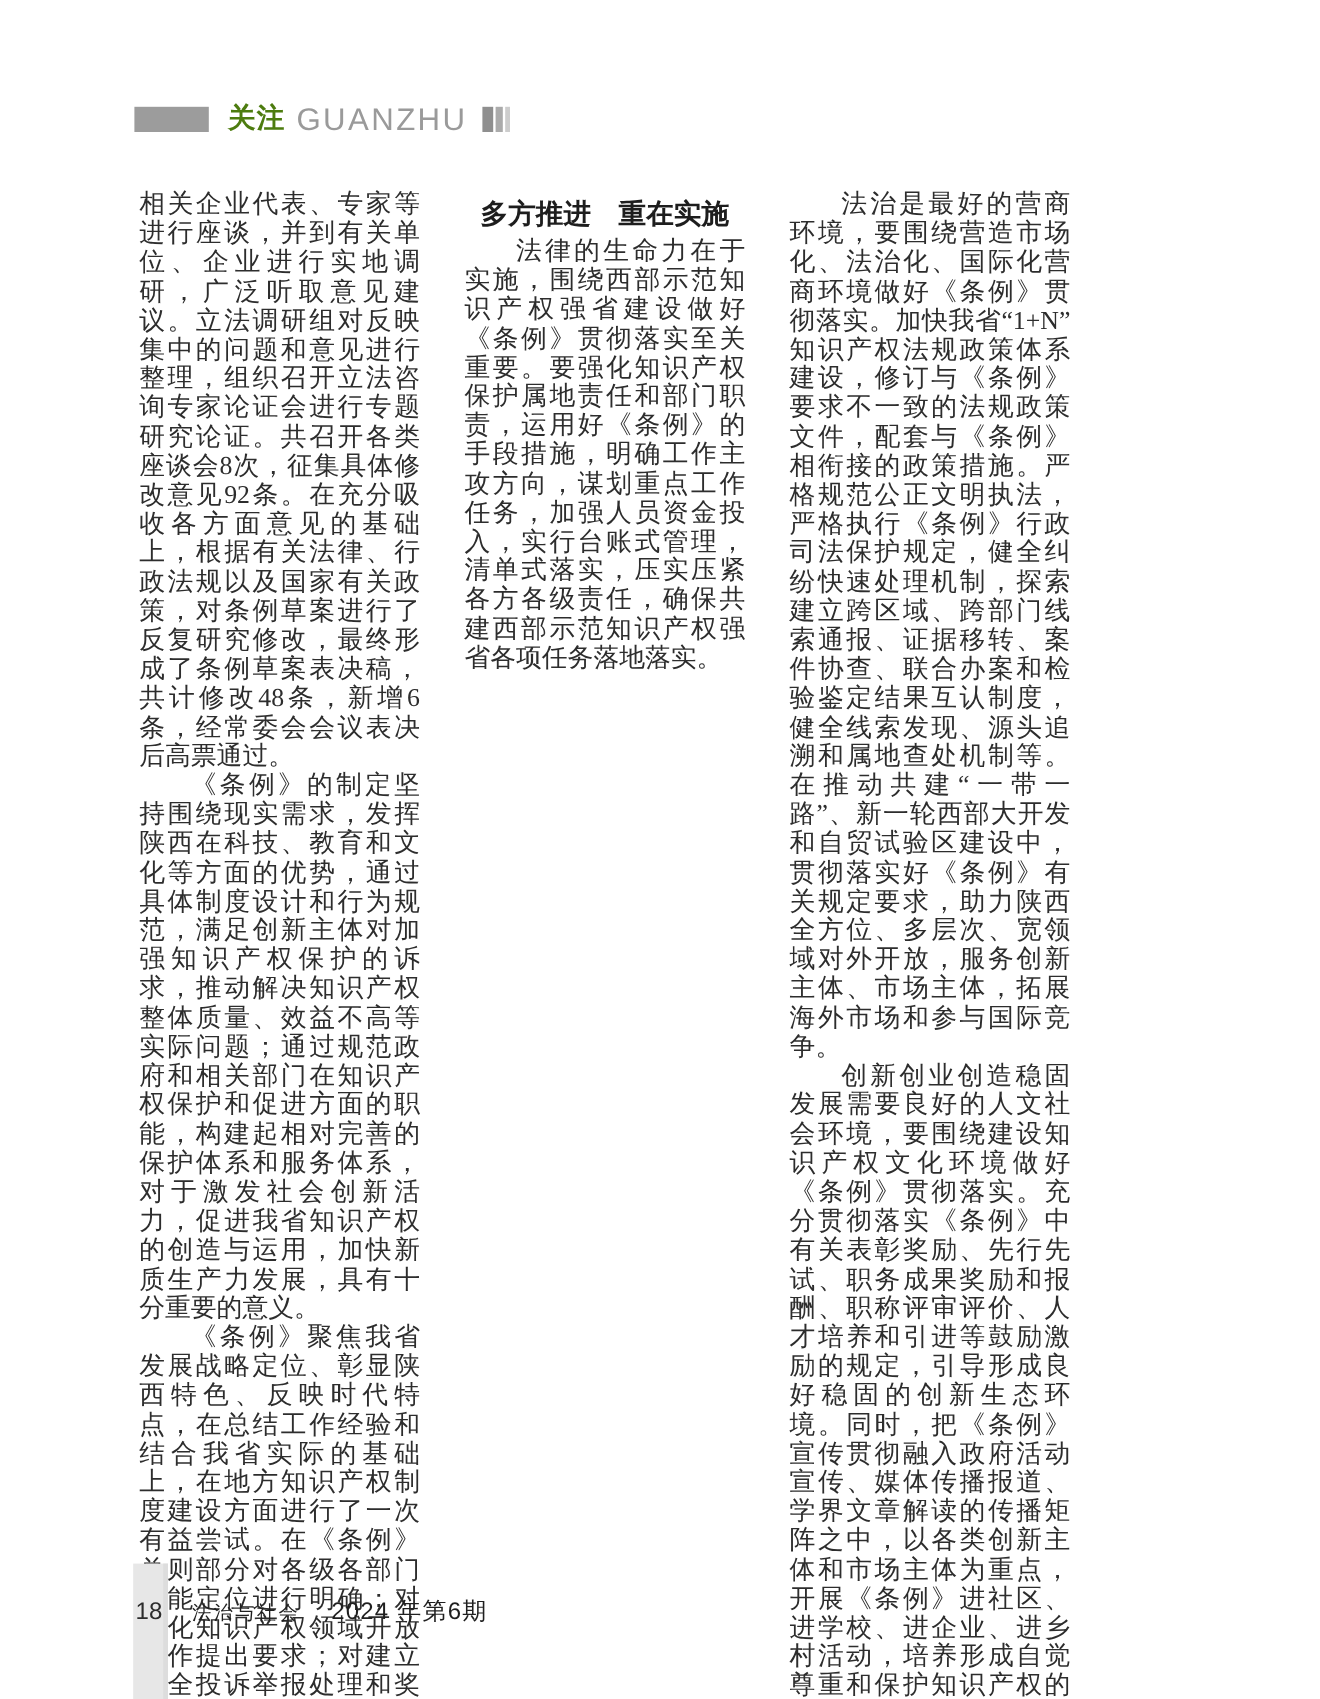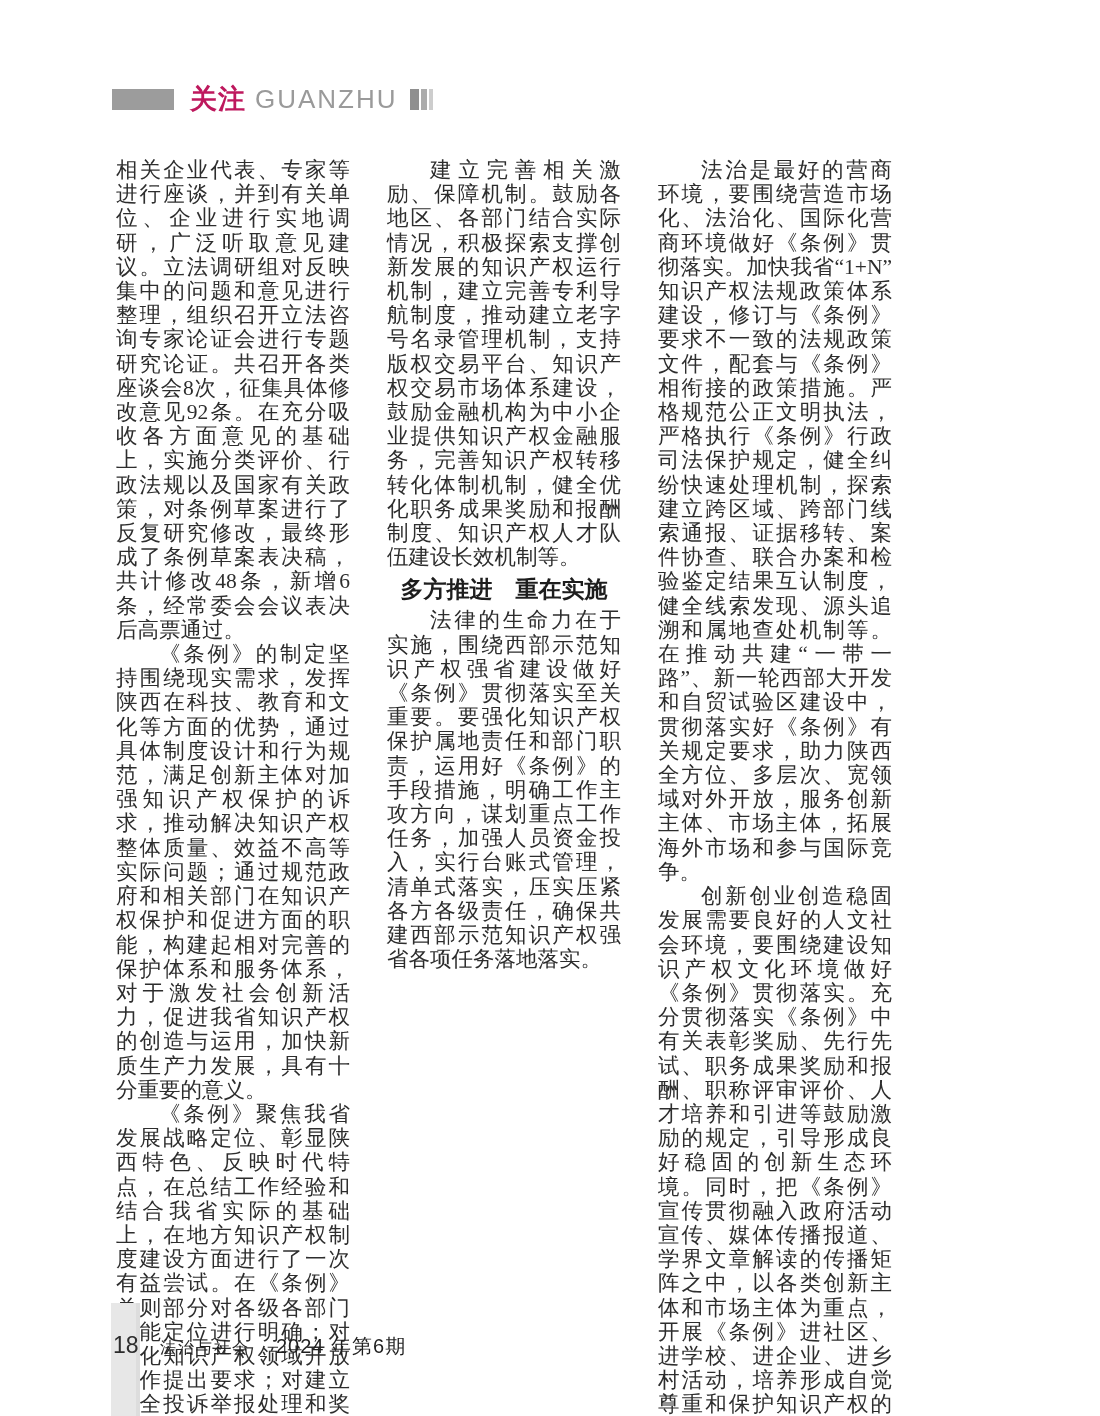--- a/index.html
+++ b/index.html
@@ -10,21 +10,21 @@
   }
   .page{position:absolute;inset:0;}
 
   
   .page-header{
     position:absolute;left:112px;top:87px;height:24px;
     display:flex;align-items:center;
     font-family:"Liberation Sans","DejaVu Sans",sans-serif;
   }
   .hdr-block{width:62px;height:21px;background:#9c9c9c;margin-right:16px;}
-  .hdr-cn{font-size:27px;font-weight:bold;color:#be185d;letter-spacing:1px;line-height:24px;font-family:Liberation Serif, serif;}
+  .hdr-cn{font-size:23px;font-weight:bold;color:#4d7c0f;letter-spacing:1px;line-height:24px;font-family:Liberation Serif, serif;}
   .hdr-en{font-size:26px;color:#9a9a9a;letter-spacing:2px;margin-left:9px;line-height:24px;}
   .hdr-ticks{display:flex;align-items:center;margin-left:12px;}
   .hdr-ticks i{display:inline-block;height:21px;margin-right:2px;}
   .hdr-ticks i:nth-child(1){width:9px;background:#8f8f8f;}
   .hdr-ticks i:nth-child(2){width:6px;background:#ababab;}
   .hdr-ticks i:nth-child(3){width:4px;background:#cdcdcd;}
 
   
   .columns{
     position:absolute;left:116px;top:158px;width:776px;
@@ -45,21 +45,21 @@
   
   .edge-bar{
     position:absolute;left:111px;top:1303px;width:25px;height:113px;
     background:#e7e7e7;border-right:4px solid #dddddd;
   }
   .page-footer{
     position:absolute;left:113px;top:1306px;
     display:flex;align-items:baseline;
     font-family:"Liberation Sans","DejaVu Sans",sans-serif;color:#1f1f1f;
   }
-  .page-num{font-size:23px;color:#2c2c2c;width:47px;margin-top:26px;}
+  .page-num{font-size:20px;color:#2c2c2c;width:47px;margin-top:26px;}
   .journal{font-size:16px;letter-spacing:2px;}
   .issue{font-size:20px;letter-spacing:1px;margin-left:14px;padding-left:12px;}
 </style>
 </head>
 <body>
 
 <div class="page">
 
   <header class="page-header">
     <span class="hdr-block"></span>
@@ -68,27 +68,26 @@
     <span class="hdr-ticks">
         <i></i>
         <i></i>
         <i></i>
       </span>
   </header>
 
   <main class="columns">
 
     <section class="col">
-      <p>相关企业代表、专家等进行座谈，并到有关单位、企业进行实地调研，广泛听取意见建议。立法调研组对反映集中的问题和意见进行整理，组织召开立法咨询专家论证会进行专题研究论证。共召开各类座谈会8次，征集具体修改意见92条。在充分吸收各方面意见的基础上，实施分类评价、行政法规以及国家有关政策，对条例草案进行了反复研究修改，最终形成了条例草案表决稿，共计修改48条，新增6条，经常委会会议表决后高票通过。</p>
+      <p>相关企业代表、专家等进行座谈，并到有关单位、企业进行实地调研，广泛听取意见建议。立法调研组对反映集中的问题和意见进行整理，组织召开立法咨询专家论证会进行专题研究论证。共召开各类座谈会8次，征集具体修改意见92条。在充分吸收各方面意见的基础上，根据有关法律、行政法规以及国家有关政策，对条例草案进行了反复研究修改，最终形成了条例草案表决稿，共计修改48条，新增6条，经常委会会议表决后高票通过。</p>
       <p class="ind">《条例》的制定坚持围绕现实需求，发挥陕西在科技、教育和文化等方面的优势，通过具体制度设计和行为规范，满足创新主体对加强知识产权保护的诉求，推动解决知识产权整体质量、效益不高等实际问题；通过规范政府和相关部门在知识产权保护和促进方面的职能，构建起相对完善的保护体系和服务体系，对于激发社会创新活力，促进我省知识产权的创造与运用，加快新质生产力发展，具有十分重要的意义。</p>
       <p class="ind">《条例》聚焦我省发展战略定位、彰显陕西特色、反映时代特点，在总结工作经验和结合我省实际的基础上，在地方知识产权制度建设方面进行了一次有益尝试。在《条例》总则部分对各级各部门职能定位进行明确；对深化知识产权领域开放合作提出要求；对建立健全投诉举报处理和奖励机制进行了规范。在其他章节，对构建协作保护机制提出了要求；对信息共享、案件线索移送、办案协作和联合执法，知识产权行政执法与刑事司法衔接机制等均作出了明确规范。</p>
     </section>
 
     <section class="col">
-      <p class="ind">建立完善相关激励、保障机制。鼓励各地区、各部门结合实际情况，积极探索支撑创新发展的知识产权运行机制，建立完善专利导航制度，推动建立老字号名录管理机制，支持版权交易平台、知识产权交易市场体系建设，鼓励金融机构为中小企业提供知识产权金融服务，完善知识产权转移转化体制机制，健全优化职务成果奖励和报酬制度、知识产权人才队伍建设长效机制等。</p>
       <h3 class="subhead">多方推进　重在实施</h3>
       <p class="ind">法律的生命力在于实施，围绕西部示范知识产权强省建设做好《条例》贯彻落实至关重要。要强化知识产权保护属地责任和部门职责，运用好《条例》的手段措施，明确工作主攻方向，谋划重点工作任务，加强人员资金投入，实行台账式管理，清单式落实，压实压紧各方各级责任，确保共建西部示范知识产权强省各项任务落地落实。</p>
 
     </section>
 
     <section class="col">
       <p class="ind">法治是最好的营商环境，要围绕营造市场化、法治化、国际化营商环境做好《条例》贯彻落实。加快我省“1+N”知识产权法规政策体系建设，修订与《条例》要求不一致的法规政策文件，配套与《条例》相衔接的政策措施。严格规范公正文明执法，严格执行《条例》行政司法保护规定，健全纠纷快速处理机制，探索建立跨区域、跨部门线索通报、证据移转、案件协查、联合办案和检验鉴定结果互认制度，健全线索发现、源头追溯和属地查处机制等。在推动共建“一带一路”、新一轮西部大开发和自贸试验区建设中，贯彻落实好《条例》有关规定要求，助力陕西全方位、多层次、宽领域对外开放，服务创新主体、市场主体，拓展海外市场和参与国际竞争。</p>
       <p class="ind">创新创业创造稳固发展需要良好的人文社会环境，要围绕建设知识产权文化环境做好《条例》贯彻落实。充分贯彻落实《条例》中有关表彰奖励、先行先试、职务成果奖励和报酬、职称评审评价、人才培养和引进等鼓励激励的规定，引导形成良好稳固的创新生态环境。同时，把《条例》宣传贯彻融入政府活动宣传、媒体传播报道、学界文章解读的传播矩阵之中，以各类创新主体和市场主体为重点，开展《条例》进社区、进学校、进企业、进乡村活动，培养形成自觉尊重和保护知识产权的社会生态环境。</p>
 
     </section>

